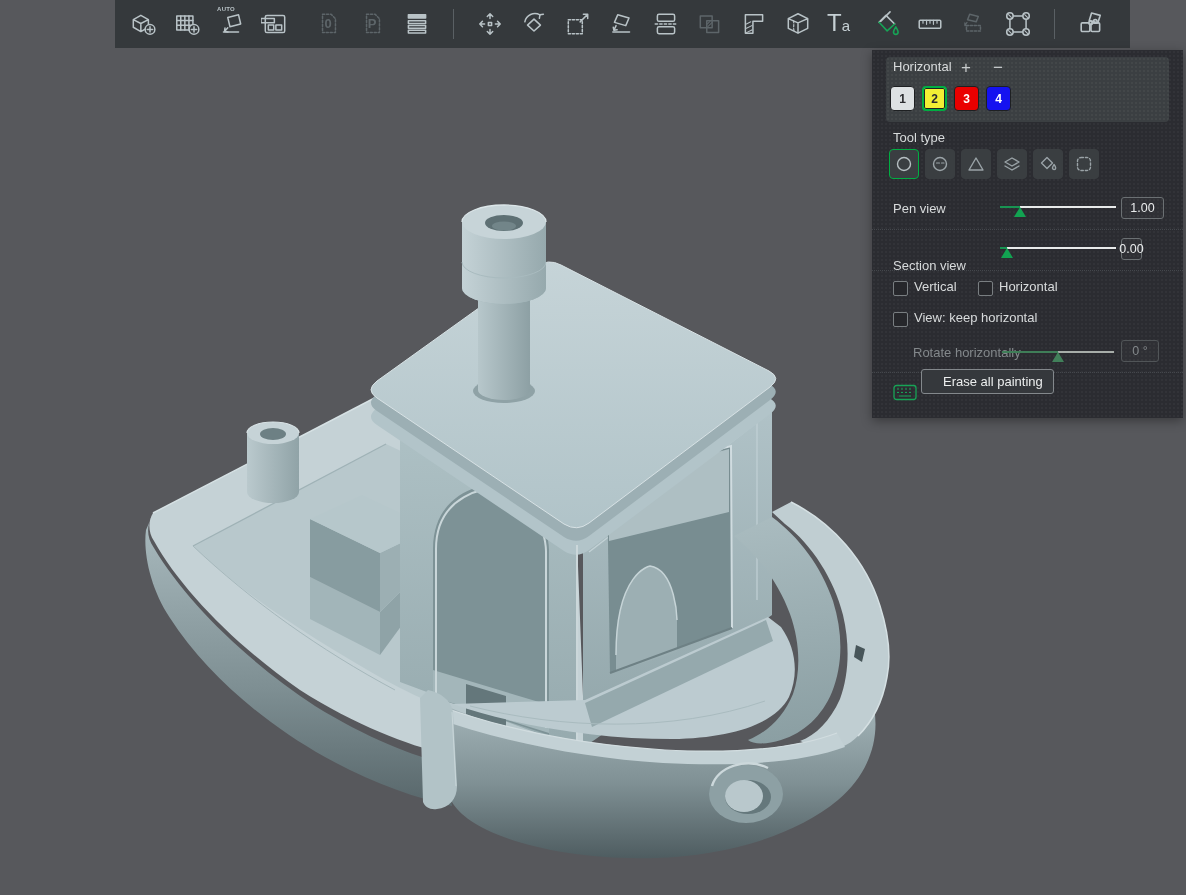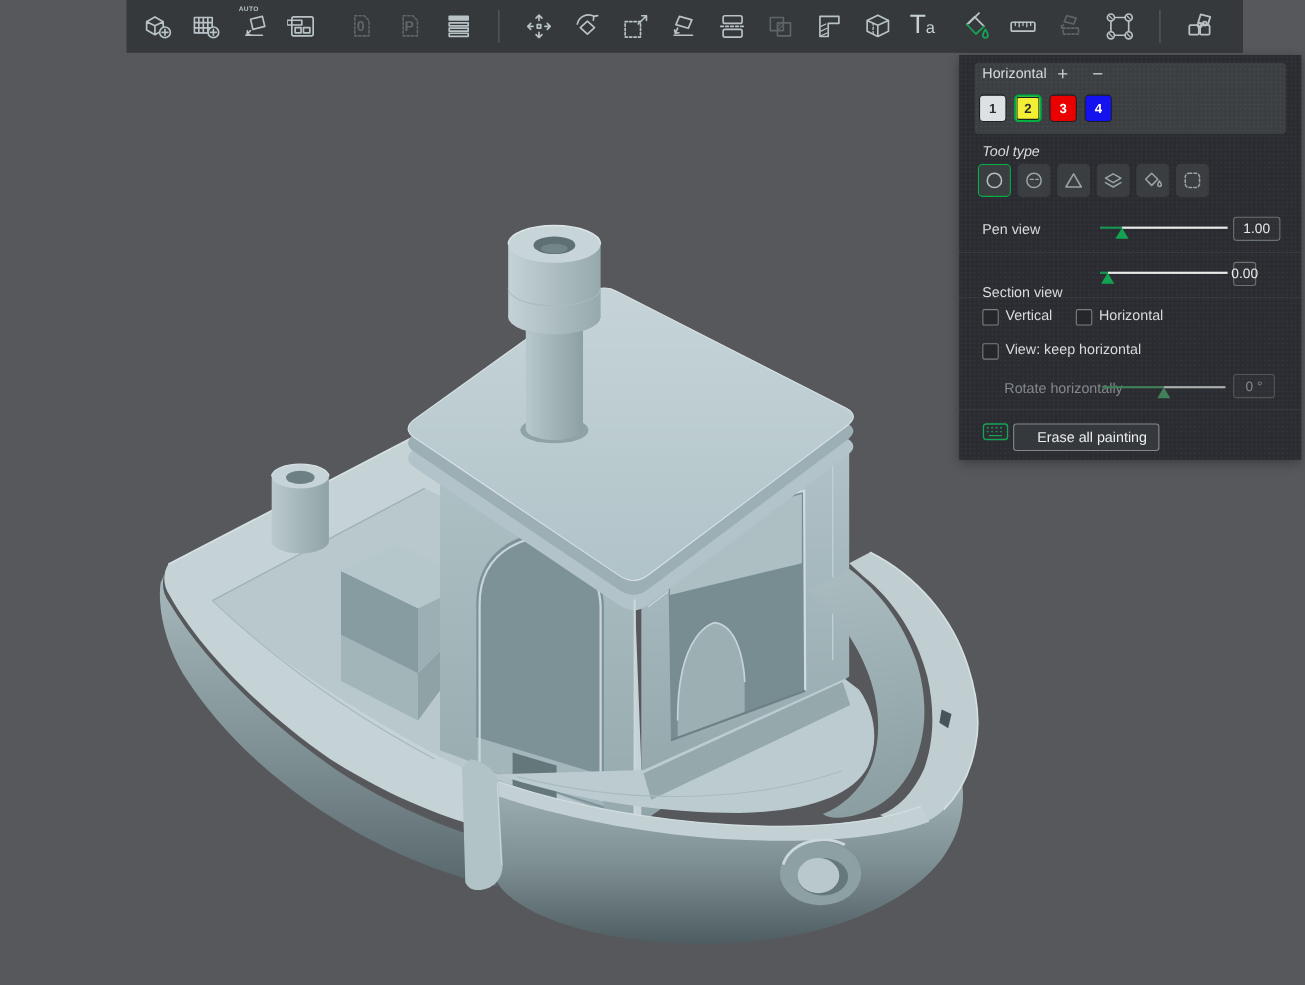--- a/index.html
+++ b/index.html
@@ -394,21 +394,21 @@
     <div class="abs panel-label" style="left:21px;top:9px;">Horizontal</div>
     <div class="abs fil-op" style="left:82px;top:8px;">+</div>
     <div class="abs fil-op" style="left:114px;top:8px;">−</div>
     <div class="abs fil-row">
         <div class="fil-swatch" style="background: rgb(221, 225, 227); color: rgb(43, 44, 48);">1</div>
         <div class="fil-swatch selected" style="background: rgb(242, 239, 52); color: rgb(43, 44, 48);">2</div>
         <div class="fil-swatch" style="background: rgb(234, 0, 0); color: rgb(255, 255, 255);">3</div>
         <div class="fil-swatch" style="background: rgb(21, 18, 240); color: rgb(255, 255, 255);">4</div>
       </div>
 
-    <div class="abs panel-label" style="left:21px;top:80px;font-style:italic;">Tool type</div>
+    <div class="abs panel-label" style="left:21px;top:80px;">Tool type</div>
     <div class="abs tool-row">
         <div class="tool-btn selected">
           <span style="display: flex;">
             <svg width="20" height="20" viewBox="0 0 20 20" fill="none" stroke="currentColor" stroke-width="1.4" stroke-linejoin="round" stroke-linecap="round">
               <circle cx="10" cy="10" r="6.5"></circle>
             </svg>
           </span>
         </div>
         <div class="tool-btn">
           <span style="display: flex;">
@@ -486,15 +486,15 @@
     </div>
     <div class="abs valbox dim" style="left:249px;top:290px;width:38px;height:22px;">0 °</div>
 
     <div class="abs dotted-sep" style="top:322px;"></div>
     <div class="abs" style="left:21px;top:334px;">
       <svg width="24" height="17" viewBox="0 0 24 17" fill="none" stroke="#17a356" stroke-width="1.3">
         <rect x="1" y="1.5" width="22" height="14" rx="2.5"></rect>
         <path d="M4,5 h2 M8,5 h2 M12,5 h2 M16,5 h2 M4,8.5 h2 M8,8.5 h2 M12,8.5 h2 M16,8.5 h2 M6,12 h12" stroke-width="1.1"></path>
       </svg>
     </div>
-    <button class="abs" id="erase-btn" style="left:49px;top:335px;padding-left:21px;">Erase all painting</button>
+    <button class="abs" id="erase-btn" style="left:49px;top:319px;padding-left:21px;">Erase all painting</button>
   </div>
 </div>
 
 </body></html>

